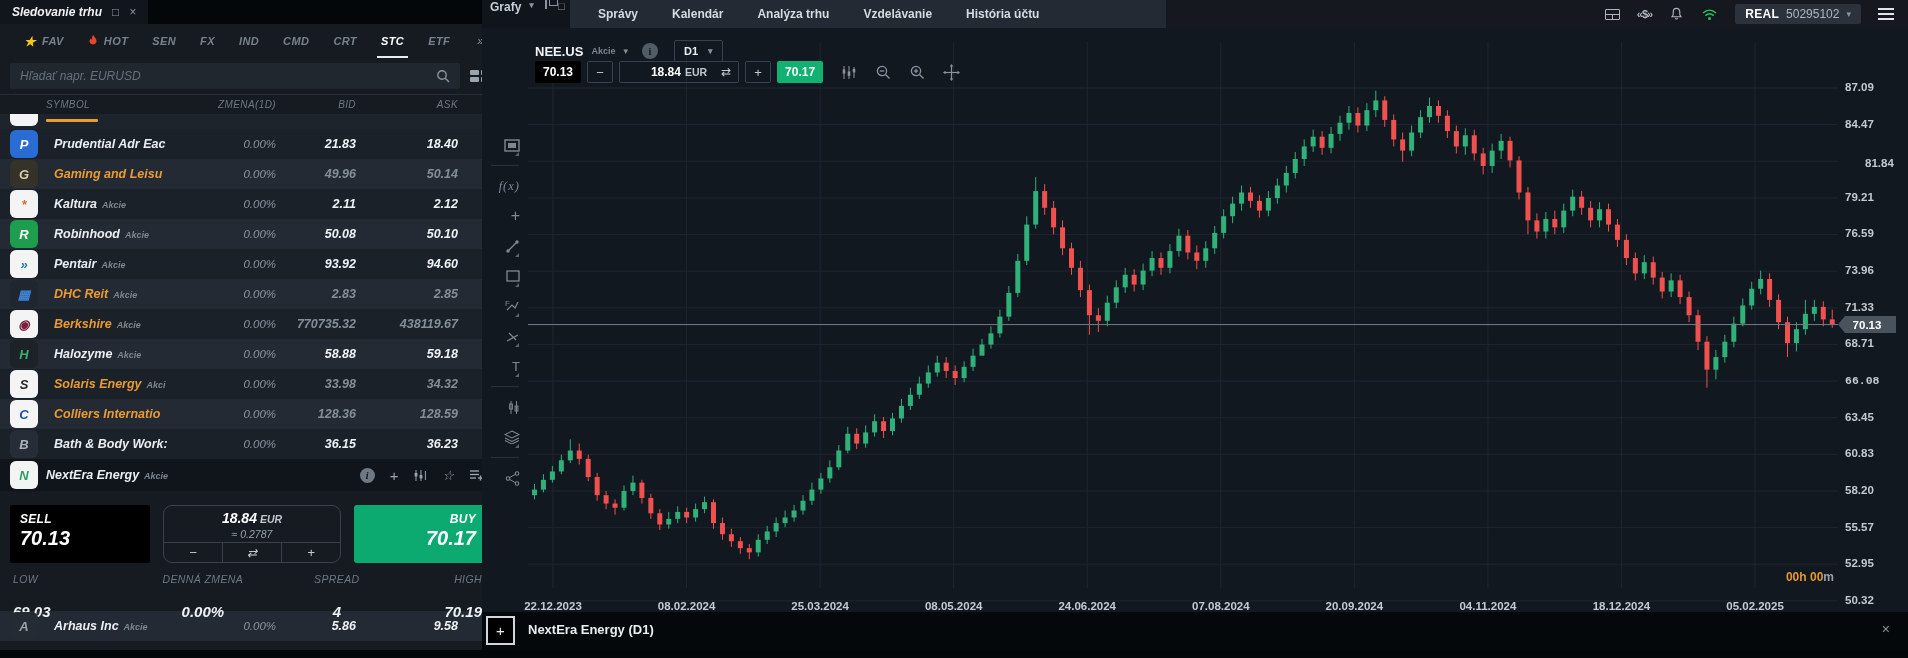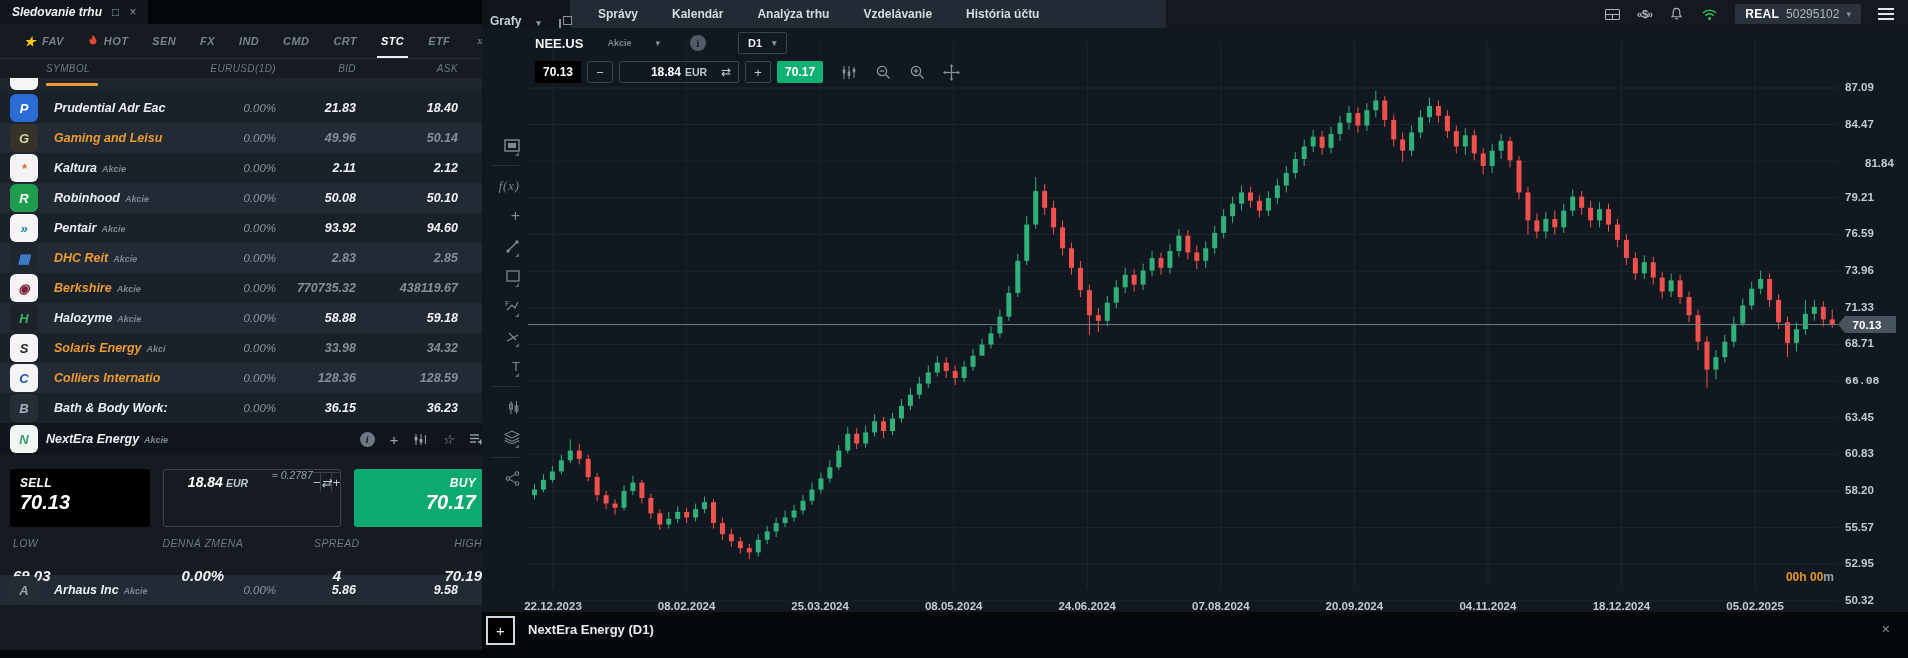--- a/index.html
+++ b/index.html
@@ -45,42 +45,42 @@
   .wl-num.dim { color:#848e97; }
   .sel-row { display:flex; align-items:center; height:32px; background:#10151b; padding-right:12px; }
   .sel-row .wl-ico { flex:none; }
   .sel-row .wl-name { padding-left:8px; }
   .sel-acts { margin-left:auto; display:flex; align-items:center; gap:15px; color:#9aa4ae; font-size:13px; }
   .sel-acts .info-dot { width:15px; height:15px; border-radius:50%; background:#6e7983; color:#10151b; font-size:10px; font-weight:bold; display:flex; align-items:center; justify-content:center; font-family:"Liberation Serif", serif; }
   .trade-row { display:flex; gap:13px; padding:14px 10px 0 10px; height:72px; }
   .sell-btn { width:140px; background:#000; border-radius:3px; padding:7px 10px; color:#fff; cursor:pointer; }
   .sell-btn .lbl { font-size:12px; font-weight:bold; letter-spacing:.3px; }
   .sell-btn .px { font-size:20px; font-weight:bold; margin-top:1px; }
-  .qty-box { flex:1; border:1px solid #39424c; border-radius:3px; display:flex; overflow:hidden; }
+  .qty-box { flex:1; border:1px solid #39424c; border-radius:9px; display:flex; flex-direction:column; overflow:hidden; }
   .qty-top { flex:1; text-align:center; padding-top:3px; }
   .qty-top .q { color:#fff; font-size:14px; font-weight:bold; }
   .qty-top .c { color:#c0c8cf; font-size:10.5px; font-weight:bold; margin-left:3px; }
   .qty-approx { text-align:center; color:#98a2ab; font-size:10.5px; margin-top:-1px; }
   .qty-btns { display:flex; border-top:1px solid #39424c; height:20px; margin-top:2px; }
   .qty-btns > div { flex:1; display:flex; align-items:center; justify-content:center; color:#c6cdd3; font-size:13px; cursor:pointer; }
   .qty-btns .mid { border-left:1px solid #39424c; border-right:1px solid #39424c; font-size:12px; }
   .buy-btn { width:132px; background:#0caa70; border-radius:3px; padding:7px 10px; color:#fff; text-align:right; cursor:pointer; }
   .buy-btn .lbl { font-size:12px; font-weight:bold; letter-spacing:.3px; }
   .buy-btn .px { font-size:20px; font-weight:bold; margin-top:1px; }
   .stats-row { display:grid; grid-template-columns:1fr 1.4fr 1fr .8fr; padding:10px 14px 0 13px; height:44px; }
   .stat .sl { color:#6e7983; font-size:10.5px; letter-spacing:.4px; }
   .stat .sv { color:#eef2f5; font-size:15px; font-weight:bold; margin-top:18px; }
   .stat.a-c { text-align:center; } .stat.a-r { text-align:right; }
   .extra-wrap { margin-top:4px; }
   .scroll-thumb { position:absolute; right:2px; top:606px; width:4px; height:40px; background:#a9b2bb; border-radius:2px; }
 
   
   .chart-panel { position:absolute; left:482px; top:0; width:1426px; height:650px; background:#12181f; }
   .topbar { display:flex; align-items:stretch; height:28px; background:#15191f; }
-  .grafy { display:flex; align-items:flex-end; gap:18px; width:88px; padding:0 8px; background:#10151b; color:#c9d1d8; font-size:12px; font-weight:bold; }
+  .grafy { display:flex; align-items:flex-start; gap:11px; width:88px; padding:0 8px; background:#10151b; color:#c9d1d8; font-size:12px; font-weight:bold; }
   .grafy .caret { color:#8b949e; font-size:9px; margin-left:-3px; }
   .grafy .wico { color:#8b949e; font-weight:normal; font-size:11px; cursor:pointer; }
   .popout { position:relative; width:9px; height:9px; border:1px solid #8b949e; }
   .popout::after { content:""; position:absolute; left:3px; top:-4px; width:7px; height:7px; border:1px solid #8b949e; background:#10151b; }
   .menu-strip { display:flex; align-items:center; gap:34px; width:596px; padding-left:28px; background:#232a33; }
   .menu-tab { color:#d4dbe1; font-size:12px; font-weight:bold; cursor:pointer; white-space:nowrap; }
   .tb-spacer { flex:1; }
   .tb-right { display:flex; align-items:center; gap:17px; padding-right:14px; }
   .tico { color:#aeb6bd; display:flex; align-items:center; }
   .layout-ico { width:15px; height:11px; border:1px solid #aeb6bd; border-radius:1px; position:relative; }
@@ -96,21 +96,21 @@
 
   .plot { position:absolute; left:46px; top:28px; width:1310px; height:584px; }
   .plot svg { position:absolute; left:0; top:0; }
   .xlab { position:absolute; width:90px; text-align:center; color:#c3cbd2; font-size:11.5px; font-weight:bold; top:572px; }
   .countdown { position:absolute; top:542px; left:1196px; width:110px; text-align:right; font-size:12px; font-weight:bold; color:#e8962e; }
   .countdown .m-dim { color:#98a2ab; }
   .yaxis { position:absolute; left:1356px; top:28px; width:70px; height:584px; }
   .ylab { position:absolute; left:7px; color:#c3cbd2; font-size:11.5px; font-weight:bold; }
   .price-tag { position:absolute; left:0px; width:58px; height:17px; background:#49535d; color:#fff; font-size:11.5px; font-weight:bold; display:flex; align-items:center; justify-content:center; clip-path:polygon(0 50%, 7px 0, 100% 0, 100% 100%, 7px 100%); }
 
-  .symbol-row { position:absolute; left:53px; top:32px; display:flex; align-items:center; gap:24px; z-index:5; }
+  .symbol-row { position:absolute; left:53px; top:40px; display:flex; align-items:center; gap:8px; z-index:5; }
   .symbol-row .sym { color:#f2f5f7; font-size:13px; font-weight:bold; }
   .symbol-row .sfx { color:#7d8791; font-size:9px; font-weight:bold; }
   .symbol-row .caret { color:#8b949e; font-size:9px; }
   .info-circle { width:16px; height:16px; border-radius:50%; background:#515c66; color:#10151b; font-size:10px; font-weight:bold; display:flex; align-items:center; justify-content:center; margin-left:6px; font-family:"Liberation Serif", serif; }
   .tf-box { display:flex; align-items:center; gap:10px; height:22px; padding:0 9px; border:1px solid #39424c; border-radius:2px; margin-left:8px; color:#e9eef2; font-size:11px; font-weight:bold; cursor:pointer; }
 
   .price-row { position:absolute; left:53px; top:61px; display:flex; align-items:center; gap:6px; z-index:5; }
   .pr-sell { height:22px; padding:0 8px; background:#000; color:#fff; font-size:12px; font-weight:bold; display:flex; align-items:center; border-radius:2px; cursor:pointer; }
   .pr-btn { width:26px; height:22px; border:1px solid #39424c; border-radius:2px; color:#c6cdd3; display:flex; align-items:center; justify-content:center; font-size:13px; cursor:pointer; }
   .pr-qty { width:120px; height:22px; border:1px solid #39424c; border-radius:2px; display:flex; align-items:center; justify-content:center; gap:4px; position:relative; cursor:text; }
@@ -173,23 +173,38 @@
           <span>CRT</span>
         </span>
         <span class="wtab active">
           <span>STC</span>
         </span>
         <span class="wtab">
           <span>ETF</span>
         </span>
         <span class="tabs-more">»</span>
       </div>
+    <div class="search-row">
+      <div class="search-box">
+        <span class="ph">Hľadať napr. EURUSD</span>
+        <svg width="14" height="14" viewBox="0 0 14 14">
+            <circle cx="6" cy="6" r="4.2" fill="none" stroke="#8a949e" stroke-width="1.4"></circle>
+            <line x1="9.2" y1="9.2" x2="13" y2="13" stroke="#8a949e" stroke-width="1.4"></line>
+          </svg>
+      </div>
+      <div class="grid-btn">
+          <span></span>
+          <span></span>
+          <span></span>
+          <span></span>
+        </div>
+    </div>
     <div class="tbl-head" id="tbl-head">
         <span class="c1">SYMBOL</span>
-        <span class="c2">EURUSD(1D)</span>
+        <span class="c2">ZMENA(1D)</span>
         <span class="c3">BID</span>
         <span class="c4">ASK</span>
       </div>
     <div class="partial-row">
       <span class="pill"></span>
       <span class="dash"></span>
     </div>
     <div id="wl-rows">
         <div class="wl-row dark">
           <span class="wl-ico" style="background: rgb(42, 107, 212); color: rgb(255, 255, 255);">P</span>

